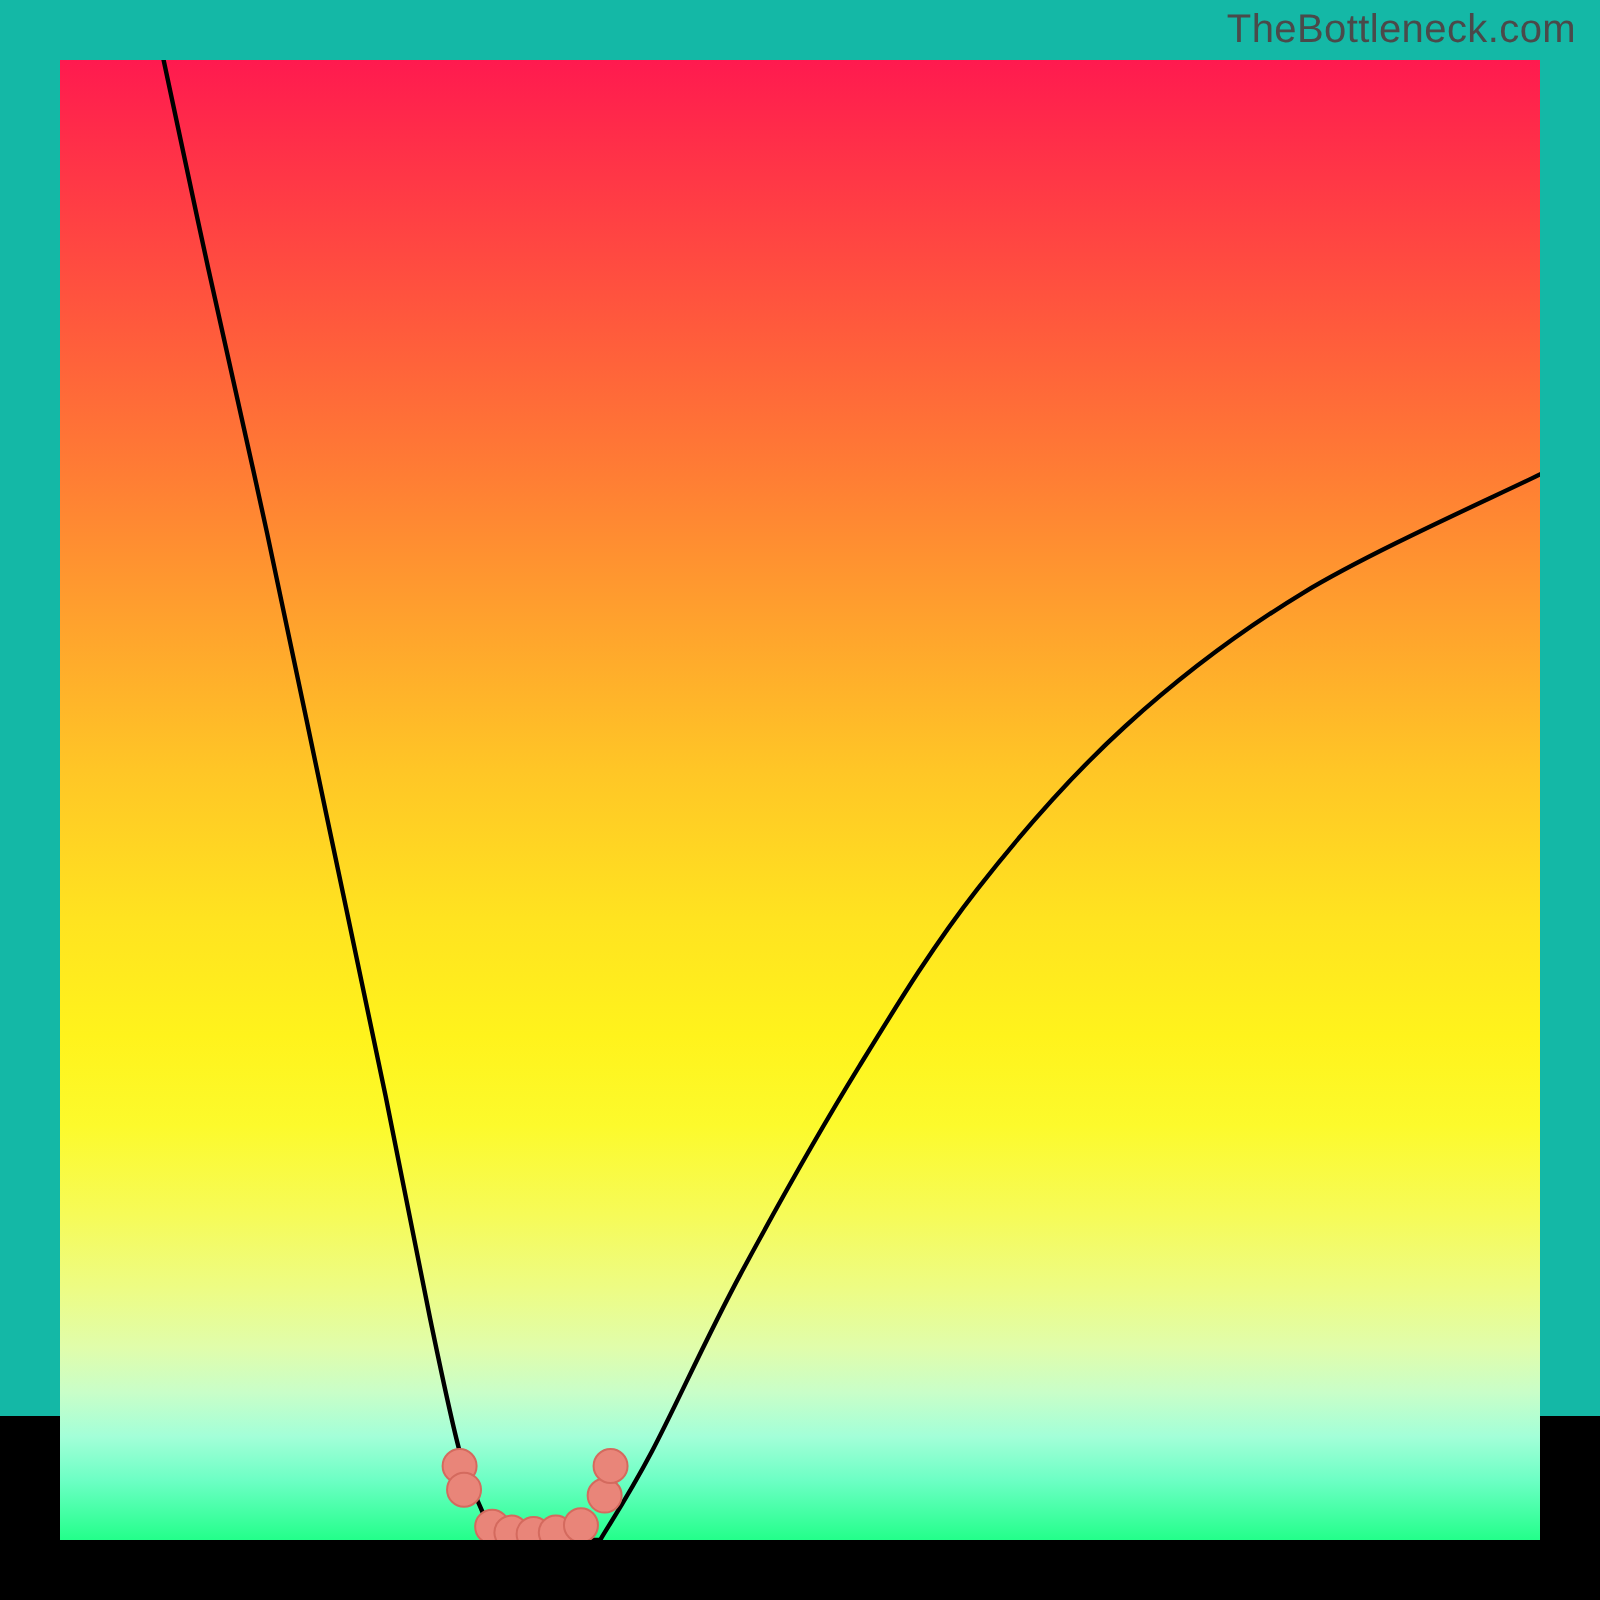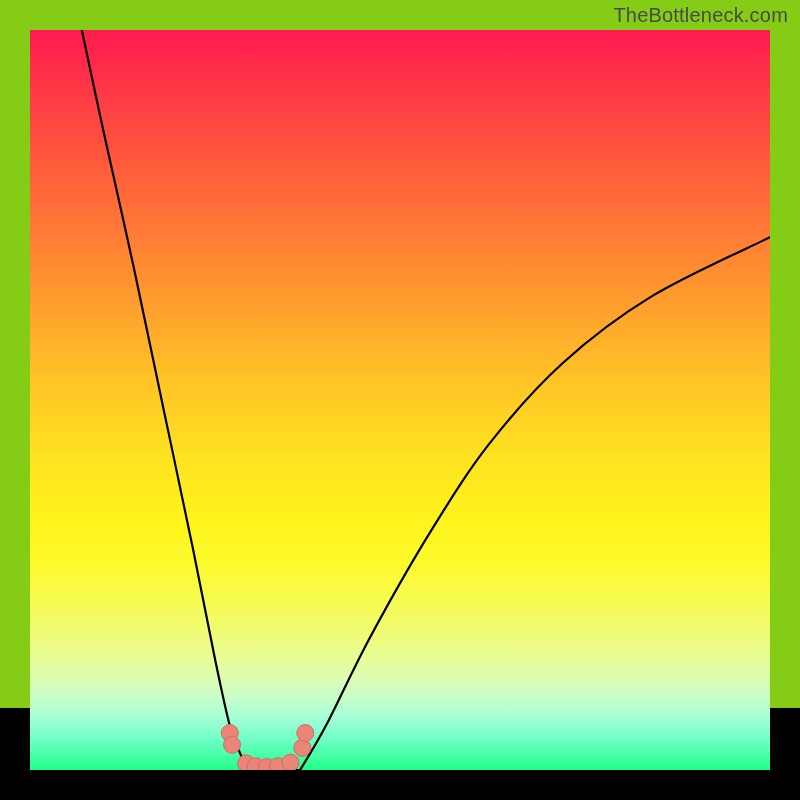--- a/index.html
+++ b/index.html
@@ -9,21 +9,21 @@
     height: 800px;
     overflow: hidden;
     background: #000;
     font-family: Arial, Helvetica, sans-serif;
   }
   .frame {
     position: absolute;
     top: 0; left: 0;
     width: 800px;
     height: 708px;
-    background: #84cc16;
+    background: #14b8a6;
   }
   .plot-area {
     position: absolute;
     top: 30px;
     left: 30px;
     width: 740px;
     height: 740px;
     
     background:
       linear-gradient(to bottom,

